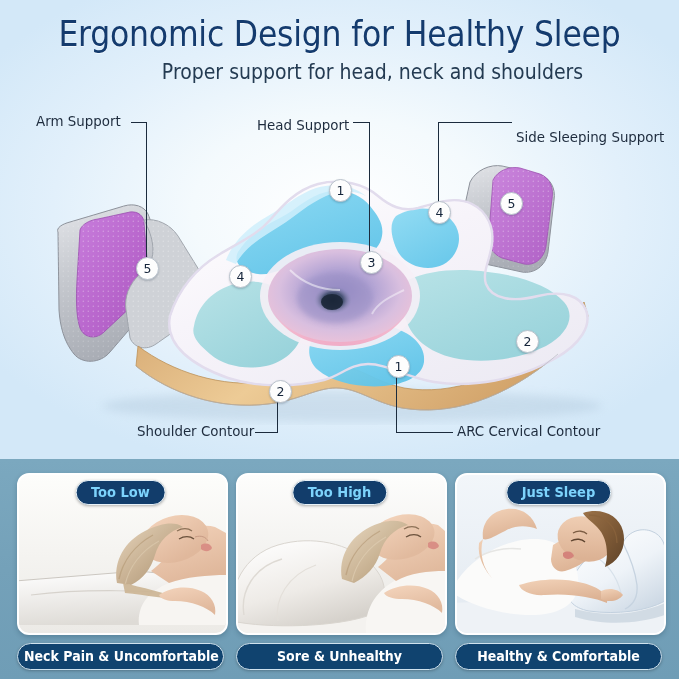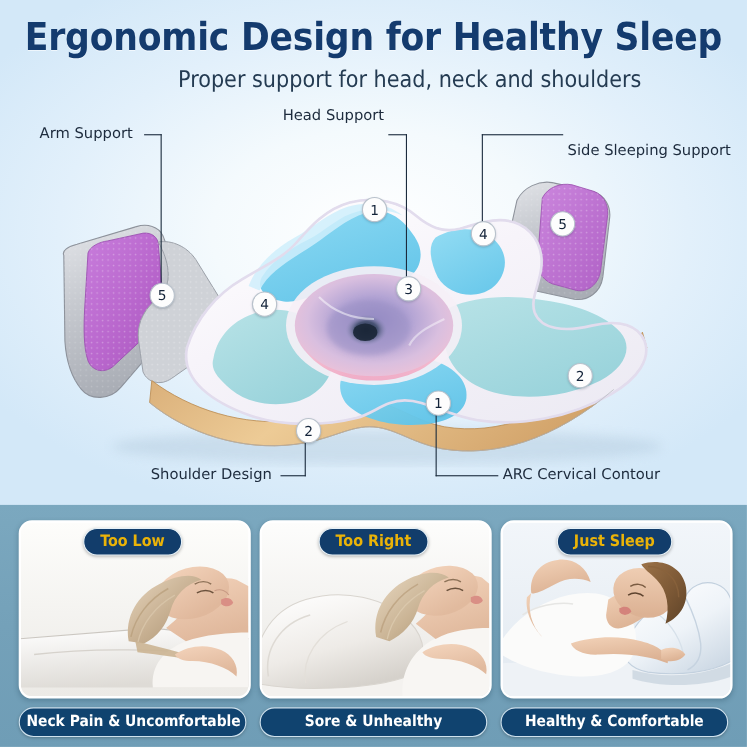--- a/index.html
+++ b/index.html
@@ -14,21 +14,21 @@
   .top{
     position:absolute;left:0;top:0;width:679px;height:459px;
     background:
       radial-gradient(ellipse 62% 58% at 50% 46%, #ffffff 0%, #f4fafd 35%, #e2f0fb 68%, #d3e8f8 100%),
       linear-gradient(180deg,#dbecfa 0%,#e9f4fc 40%,#d9ecfa 100%);
     overflow:hidden;
   }
   .title{
     position:absolute;left:0;top:14px;width:679px;text-align:center;
     font-family:"DejaVu Sans Condensed","Liberation Sans Narrow","Liberation Sans",sans-serif;
-    font-weight:bold;font-size:35px;letter-spacing:-0.2px;
+    font-weight:normal;font-size:35px;letter-spacing:-0.2px;
     color:#143b6e;
     text-shadow:0 1px 0 rgba(255,255,255,.6);
   }
   .subtitle{
     position:absolute;left:0;top:60px;width:679px;text-align:center;
     font-family:"DejaVu Sans Condensed","Liberation Sans","Liberation Sans",sans-serif;
     font-size:21px;font-weight:400;color:#243b52;margin-left:33px;
   }
 
   
@@ -65,21 +65,21 @@
     display:flex;justify-content:space-between;padding:0 17px;box-sizing:border-box;
   }
   .card{position:relative;width:207px;}
   .photo{
     position:relative;width:207px;height:158px;border-radius:12px;
     border:2px solid #ffffff;overflow:hidden;background:#fff;
     box-shadow:0 2px 5px rgba(20,50,70,.25);
   }
   .badge{
     position:absolute;left:50%;transform:translateX(-50%);top:7px;z-index:12;
-    background:#123d6b;color:#eab308;border:1.6px solid #e8f2f8;
+    background:#123d6b;color:#7dd3fc;border:1.6px solid #e8f2f8;
     border-radius:13px;padding:3px 15px 4px;
     font-family:"DejaVu Sans Condensed","Liberation Sans",sans-serif;
     font-weight:bold;font-size:14.5px;white-space:nowrap;
     box-shadow:0 1px 3px rgba(0,0,0,.3);
   }
   .caption{
     margin:8px auto 4px;background:#10436f;color:#fff;
     border:1.4px solid #cfe2ee;border-radius:15px;
     text-align:center;padding:4px 6px 5px;
     font-family:"DejaVu Sans Condensed","Liberation Sans",sans-serif;
@@ -286,29 +286,29 @@
                  C142,246 112,226 118,196 Z" fill="none" stroke="#e2dced" stroke-width="2.4"></path>
         <path d="M84,246 C118,274 168,290 216,284 C248,280 264,268 284,268
                  C306,268 320,282 350,288 C398,296 452,280 506,234" fill="none" stroke="#b2b6bd" stroke-width="0.9" opacity="0.7"></path>
       </svg>
     </div>
 
     <div class="lbl" style="left:36px;top:114px;">Arm Support</div>
     <div class="leader h" style="left:131px;top:122px;width:16px;"></div>
     <div class="leader v" style="left:146px;top:122px;height:135px;"></div>
 
-    <div class="lbl" style="left:257px;top:98px;">Head Support</div>
+    <div class="lbl" style="left:257px;top:118px;">Head Support</div>
     <div class="leader h" style="left:353px;top:122px;width:17px;"></div>
     <div class="leader v" style="left:369px;top:122px;height:137px;"></div>
 
     <div class="lbl" style="left:516px;top:130px;">Side Sleeping Support</div>
     <div class="leader h" style="left:438px;top:122px;width:74px;"></div>
     <div class="leader v" style="left:438px;top:122px;height:83px;"></div>
 
-    <div class="lbl" style="left:137px;top:424px;">Shoulder Design</div>
+    <div class="lbl" style="left:137px;top:424px;">Shoulder Contour</div>
     <div class="leader h" style="left:255px;top:432px;width:23px;"></div>
     <div class="leader v" style="left:277px;top:398px;height:35px;"></div>
 
     <div class="lbl" style="left:457px;top:424px;">ARC Cervical Contour</div>
     <div class="leader h" style="left:396px;top:432px;width:57px;"></div>
     <div class="leader v" style="left:396px;top:375px;height:58px;"></div>
 
     <div class="mk" style="left:329px;top:179px;">1</div>
     <div class="mk" style="left:360px;top:251px;">3</div>
     <div class="mk" style="left:428px;top:201px;">4</div>
@@ -423,21 +423,21 @@
             <path d="M114,106 C118,88 130,72 148,62" fill="none" stroke="#dccbaf" stroke-width="1.2" opacity="0.8"></path>
 
             <path d="M166,54 C171,51 177,51 181,54" fill="none" stroke="#8d7258" stroke-width="1.3"></path>
             <path d="M168,62 C173,59 179,59 183,62" fill="none" stroke="#6b523d" stroke-width="1.4"></path>
             <path d="M190,68 C195,65 200,67 201,71 C199,75 193,75 190,72 Z" fill="#d98f85"></path>
 
             <path d="M146,118 C158,110 176,108 190,114 C200,118 206,128 204,138
                      C196,130 180,124 164,124 C156,124 148,122 146,118 Z" fill="url(#skin2)"></path>
           </svg>
         </div>
-        <div class="badge">Too Right</div>
+        <div class="badge">Too High</div>
         <div class="caption">Sore &amp; Unhealthy</div>
       </div>
 
       <div class="card">
         <div class="photo">
           <svg viewBox="0 0 207 158" xmlns="http://www.w3.org/2000/svg">
             <defs>
               <linearGradient id="bg3" x1="0" y1="0" x2="0" y2="1">
                 <stop offset="0%" stop-color="#f2f6fa"></stop>
                   <stop offset="100%" stop-color="#e2e9f0"></stop>

